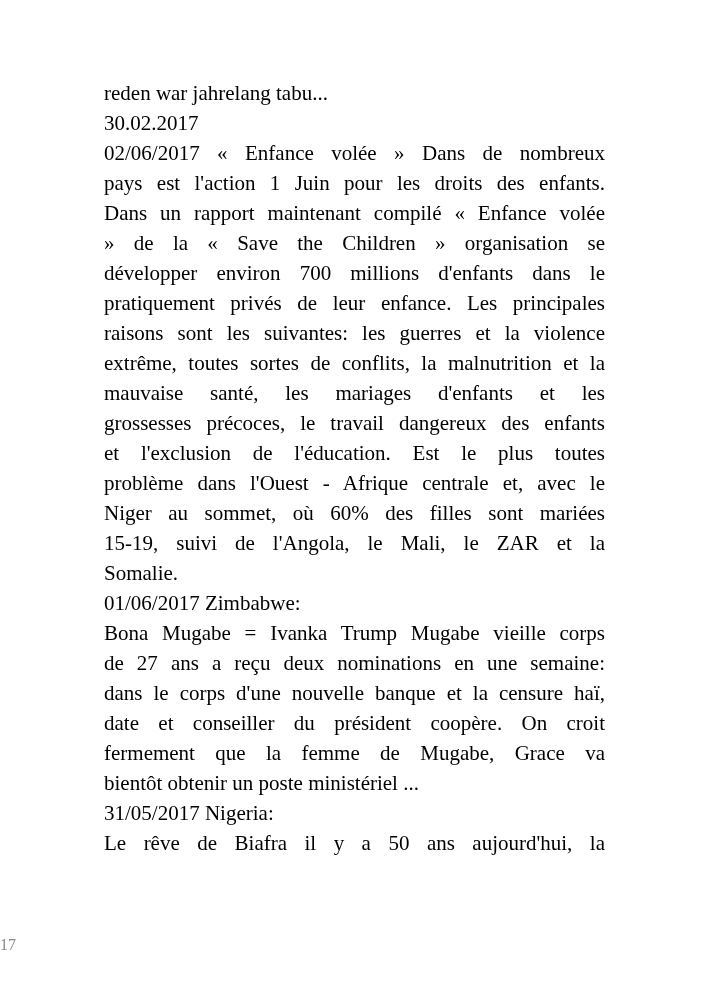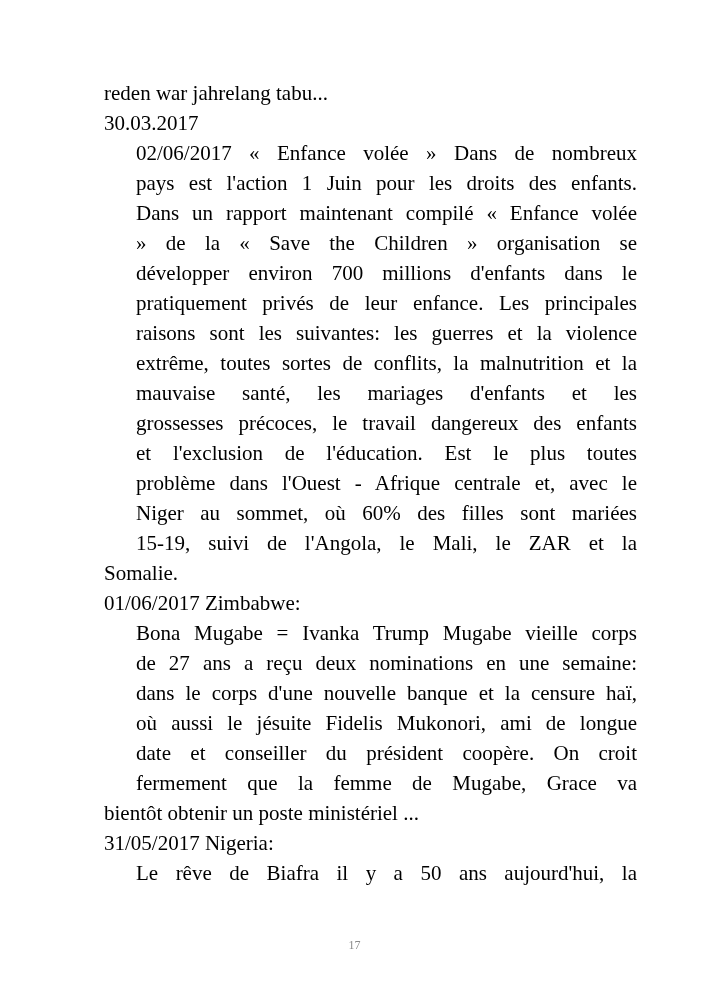--- a/index.html
+++ b/index.html
@@ -28,61 +28,58 @@
     width: 501px;
     height: 30px;
     text-align: left;
     white-space: nowrap;
     overflow: visible;
   }
   .line.just {
     white-space: normal;
     text-align: justify;
     text-align-last: justify;
-    margin-left: 32px;
     -moz-text-align-last: justify;
   }
   .page-number {
     position: absolute;
     left: 0;
     top: 938px;
     width: 709px;
-    text-align: center;
-    font-size: 12px;
+    font-size: 16px;
     color: #8a8a8a;
     line-height: 14px;
   }
 </style>
 </head>
 <body>
 
 <div class="page">
   <div class="text-block">
       <div class="line">reden war jahrelang tabu...</div>
-      <div class="line">30.03.2017</div>
+      <div class="line">30.02.2017</div>
       <div class="line just">02/06/2017 « Enfance volée » Dans de nombreux</div>
       <div class="line just">pays est l'action 1 Juin pour les droits des enfants.</div>
       <div class="line just">Dans un rapport maintenant compilé « Enfance volée</div>
       <div class="line just">» de la « Save the Children » organisation se</div>
       <div class="line just">développer environ 700 millions d'enfants dans le</div>
       <div class="line just">pratiquement privés de leur enfance. Les principales</div>
       <div class="line just">raisons sont les suivantes: les guerres et la violence</div>
       <div class="line just">extrême, toutes sortes de conflits, la malnutrition et la</div>
       <div class="line just">mauvaise santé, les mariages d'enfants et les</div>
       <div class="line just">grossesses précoces, le travail dangereux des enfants</div>
       <div class="line just">et l'exclusion de l'éducation. Est le plus toutes</div>
       <div class="line just">problème dans l'Ouest - Afrique centrale et, avec le</div>
       <div class="line just">Niger au sommet, où 60% des filles sont mariées</div>
       <div class="line just">15-19, suivi de l'Angola, le Mali, le ZAR et la</div>
       <div class="line">Somalie.</div>
       <div class="line">01/06/2017 Zimbabwe:</div>
       <div class="line just">Bona Mugabe = Ivanka Trump Mugabe vieille corps</div>
       <div class="line just">de 27 ans a reçu deux nominations en une semaine:</div>
       <div class="line just">dans le corps d'une nouvelle banque et la censure haï,</div>
-      <div class="line just">où aussi le jésuite Fidelis Mukonori, ami de longue</div>
       <div class="line just">date et conseiller du président coopère. On croit</div>
       <div class="line just">fermement que la femme de Mugabe, Grace va</div>
       <div class="line">bientôt obtenir un poste ministériel ...</div>
       <div class="line">31/05/2017 Nigeria:</div>
       <div class="line just">Le rêve de Biafra il y a 50 ans aujourd'hui, la</div>
     </div>
   <div class="page-number">17</div>
 </div>
 
 </body></html>

